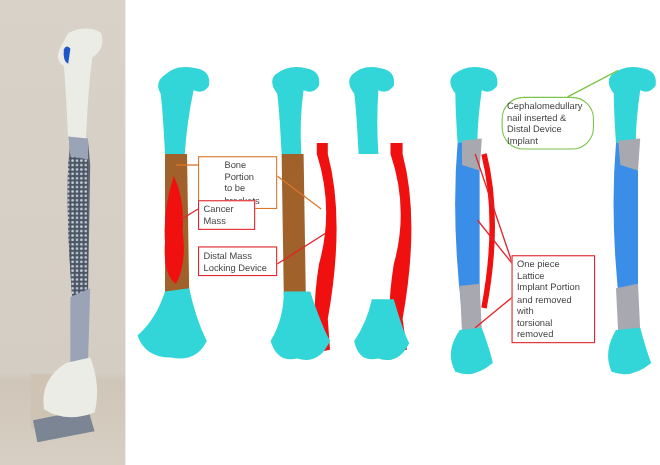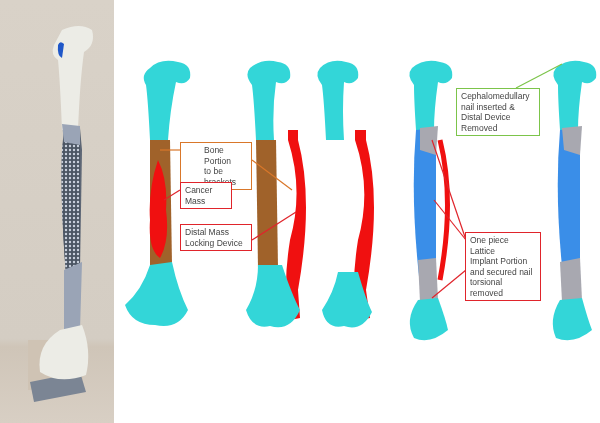--- a/index.html
+++ b/index.html
@@ -87,24 +87,24 @@
   <div>Bone Portion</div>
   <div>to be brackets</div>
 </div>
 <div class="label red" style="left:180px;top:182px;width:52px;">
   <div>Cancer Mass</div>
 </div>
 <div class="label red" style="left:180px;top:224px;width:72px;">
   <div>Distal Mass</div>
   <div>Locking Device</div>
 </div>
-<div class="label green" style="left:456px;top:88px;width:84px;">
+<div class="label green" style="left:456px;top:88px;width:84px;border-radius:20px;">
   <div>Cephalomedullary</div>
   <div>nail inserted &amp;</div>
   <div>Distal Device</div>
-  <div>Removed</div>
+  <div>Implant</div>
 </div>
 <div class="label red" style="left:465px;top:232px;width:76px;">
   <div>One piece Lattice</div>
   <div>Implant Portion</div>
-  <div>and secured nail</div>
+  <div>and removed with</div>
   <div>torsional removed</div>
 </div>
 
 </body></html>

